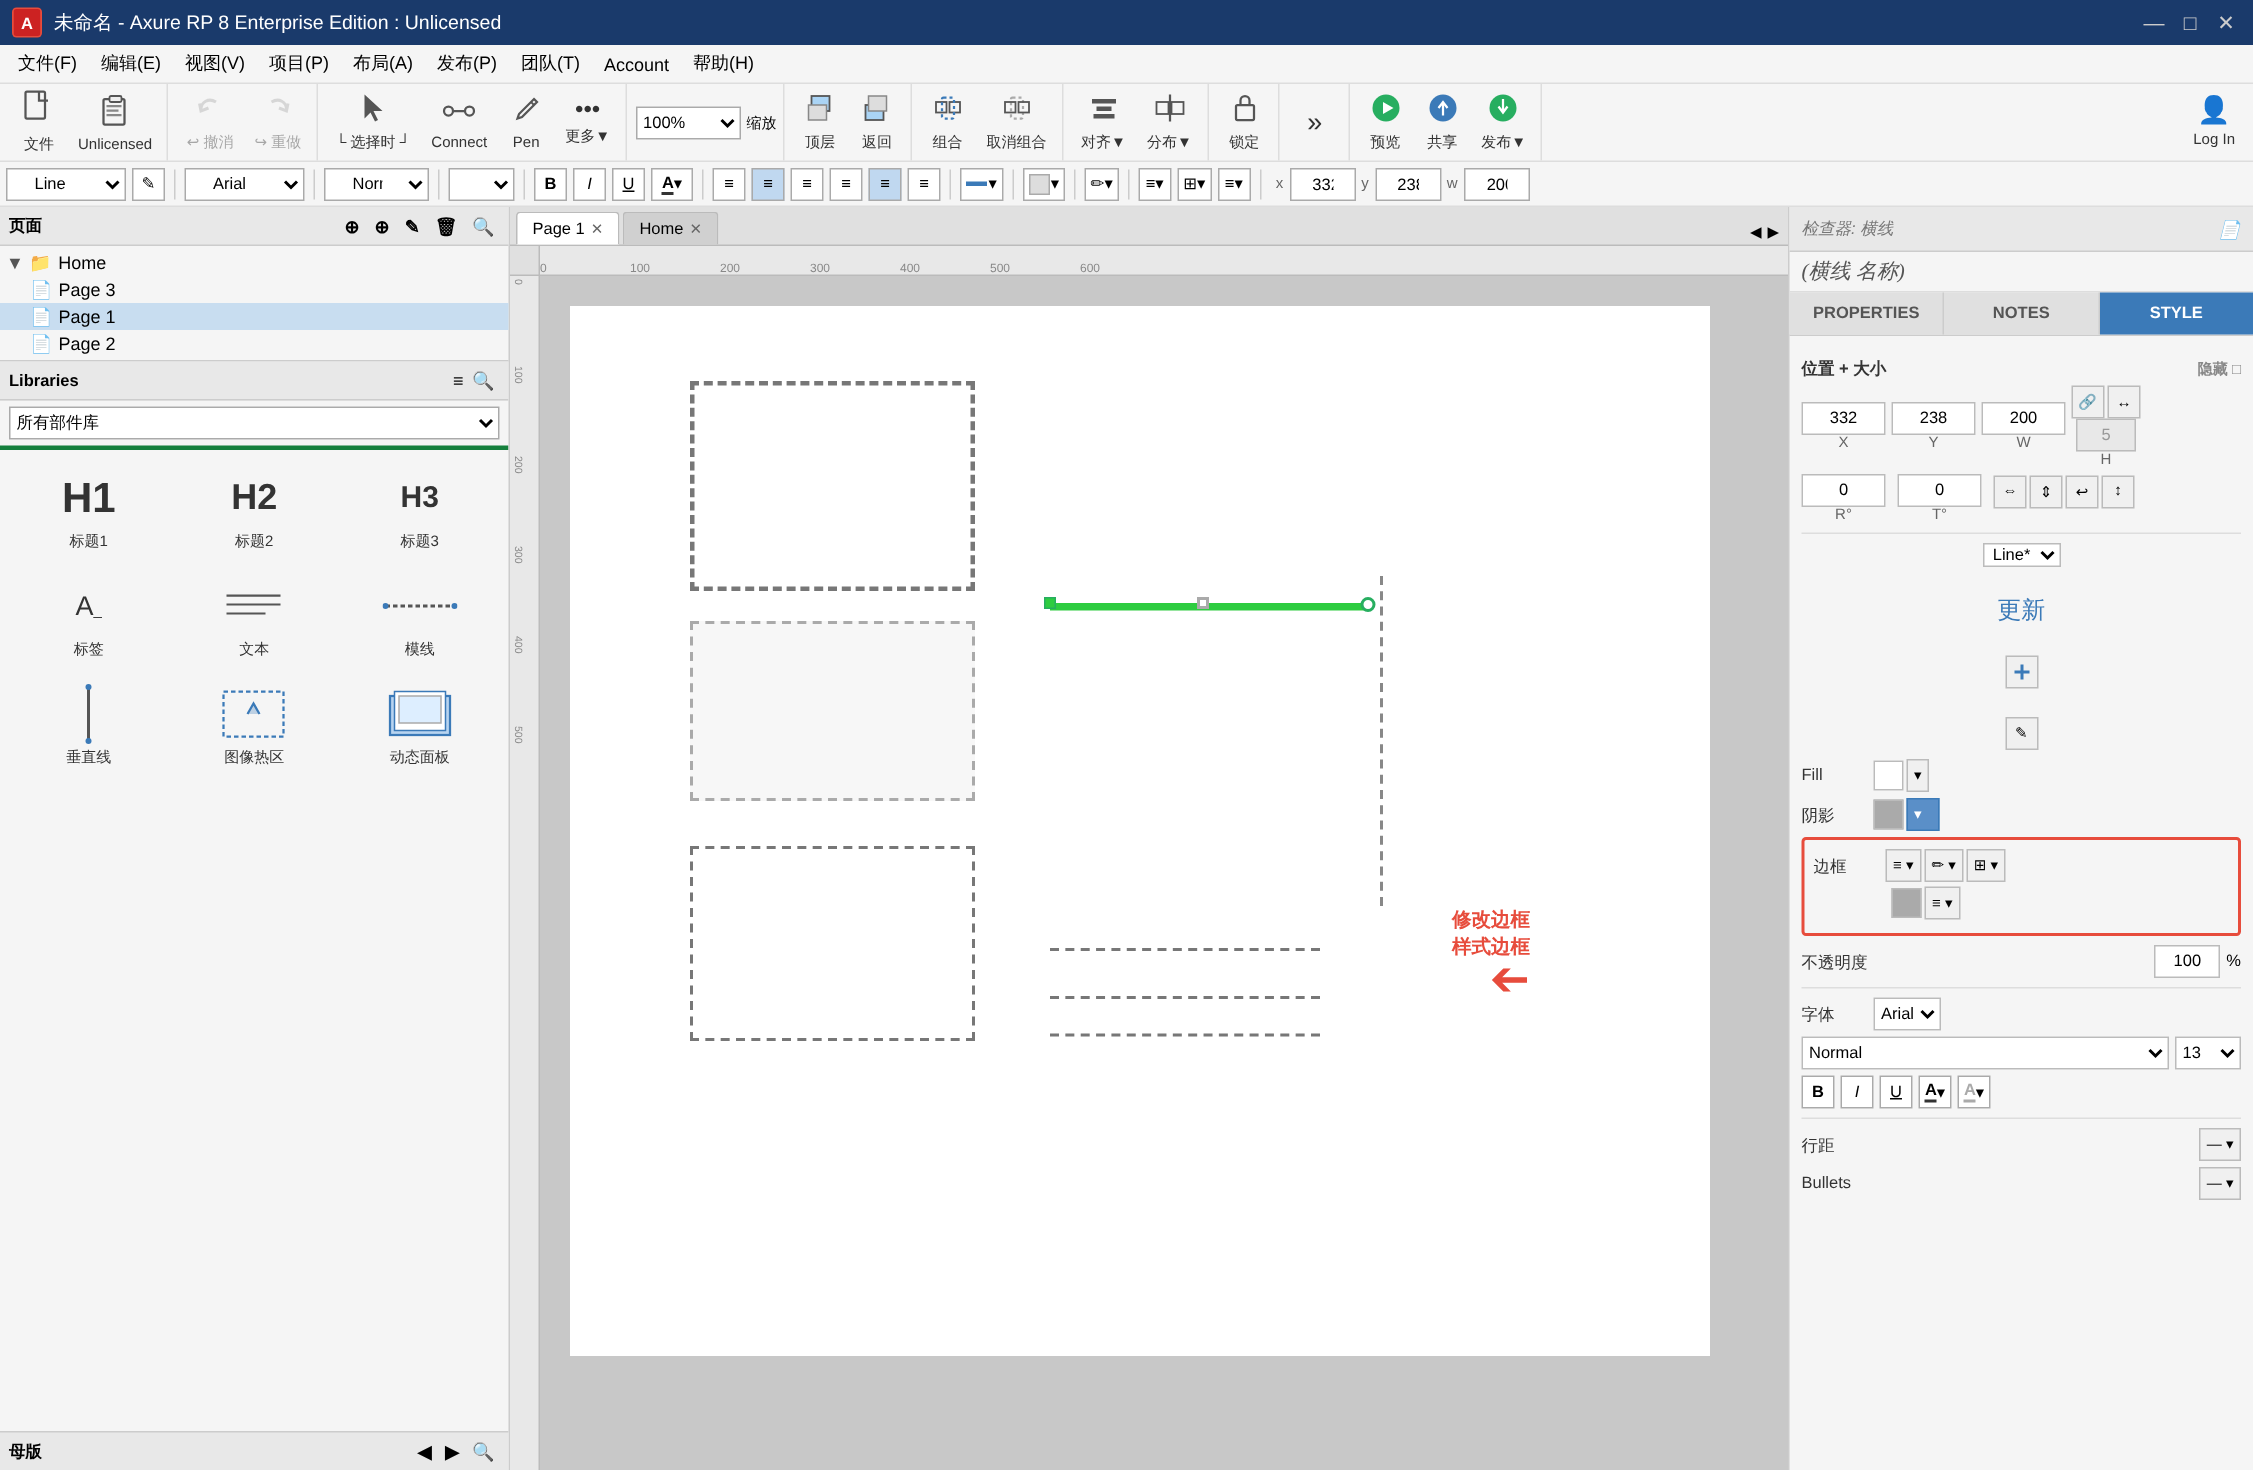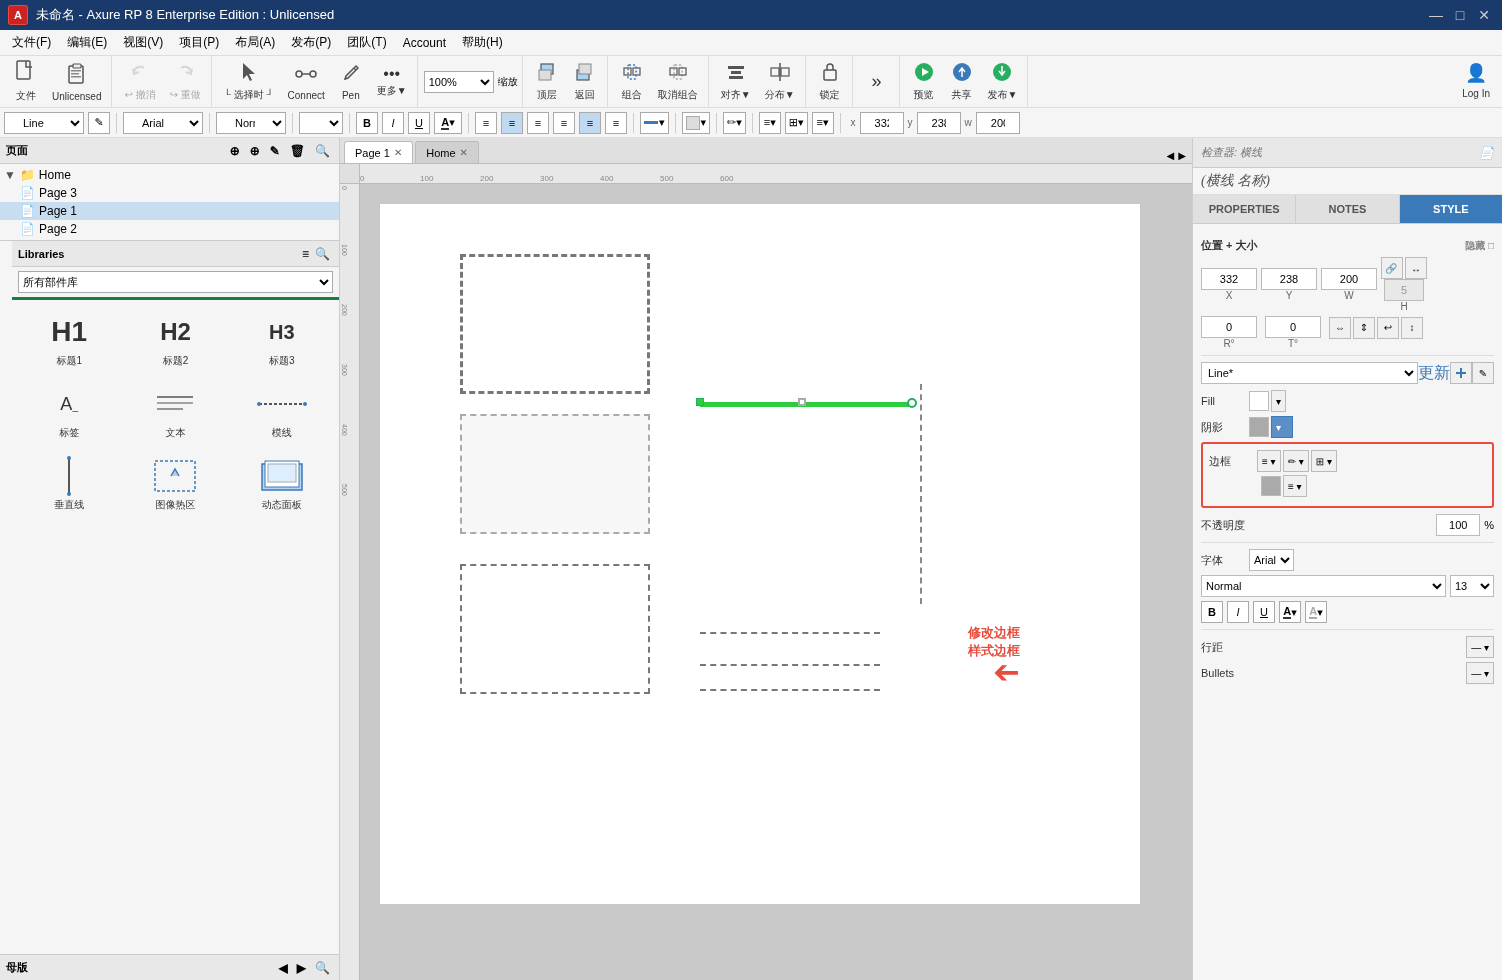--- a/index.html
+++ b/index.html
@@ -148,21 +148,20 @@
     .page-item .indent { width: 16px; }
     .page-item .page-icon { margin-right: 4px; color: #555; font-size: 12px; }
     .page-item .page-name { flex: 1; }
 
     
     #libraries-panel {
       flex: 1;
       display: flex;
       flex-direction: column;
       overflow: hidden;
-      padding-left: 12px;
     }
     .lib-toolbar {
       height: 26px;
       display: flex;
       align-items: center;
       padding: 0 6px;
       background: #e8e8e8;
       border-bottom: 1px solid #ccc;
       font-size: 11px;
       font-weight: bold;
@@ -319,21 +318,21 @@
       background: #2ecc40;
       border: 1px solid #27ae60;
       border-radius: 50%;
       position: absolute;
     }
 
     
     #annotation {
       position: absolute;
       right: 120px;
-      top: 420px;
+      top: 400px;
       display: flex;
       flex-direction: column;
       align-items: flex-end;
     }
     #annotation .ann-text {
       color: #e74c3c;
       font-size: 13px;
       font-weight: bold;
       text-align: right;
       line-height: 1.4;
@@ -420,21 +419,22 @@
     .insp-input.disabled { background: #e8e8e8; color: #999; }
     .insp-label { font-size: 10px; color: #666; text-align: center; display: block; }
     .insp-btn { height: 22px; min-width: 22px; border: 1px solid #bbb; background: #f0f0f0; cursor: pointer; font-size: 10px; display: flex; align-items: center; justify-content: center; padding: 0 3px; }
     .insp-divider { height: 1px; background: #ddd; margin: 6px 0; }
 
     
     .style-name-row {
       display: flex;
       align-items: center;
       margin-bottom: 6px;
-      gap: 0;
+      gap: 19px;
+      flex-direction: column;
     }
     .style-select {
       flex: 1;
       height: 22px;
       font-size: 11px;
       border: 1px solid #bbb;
       background: white;
       padding: 0 2px;
     }
     .style-link { font-size: 16px; color: #3b7ab8; cursor: pointer; text-decoration: none; }

